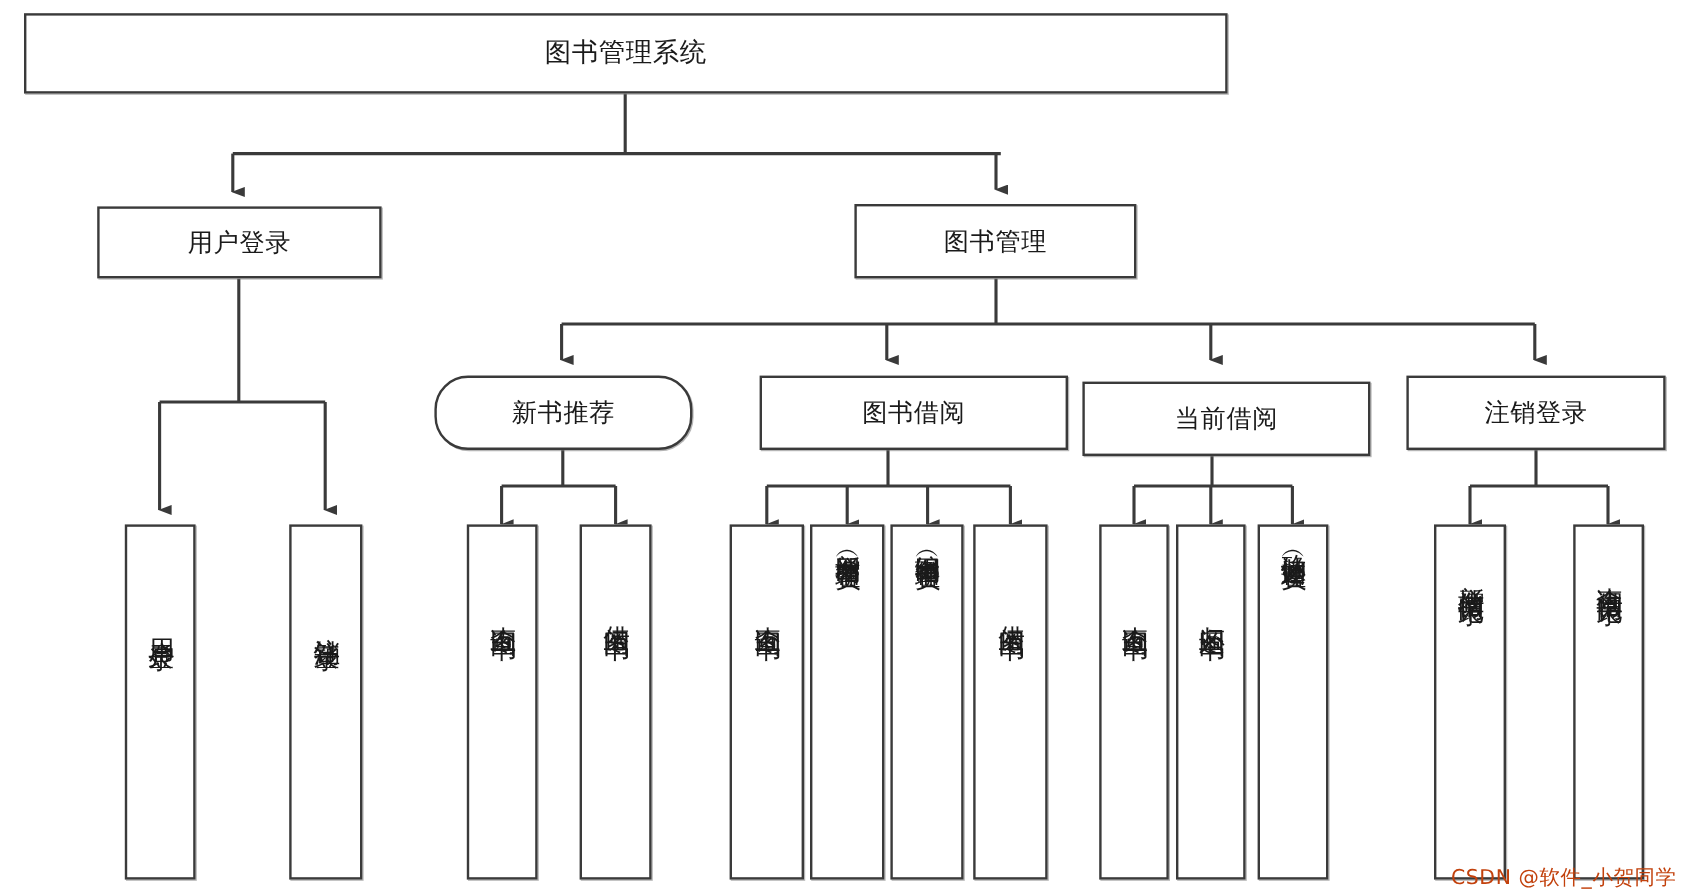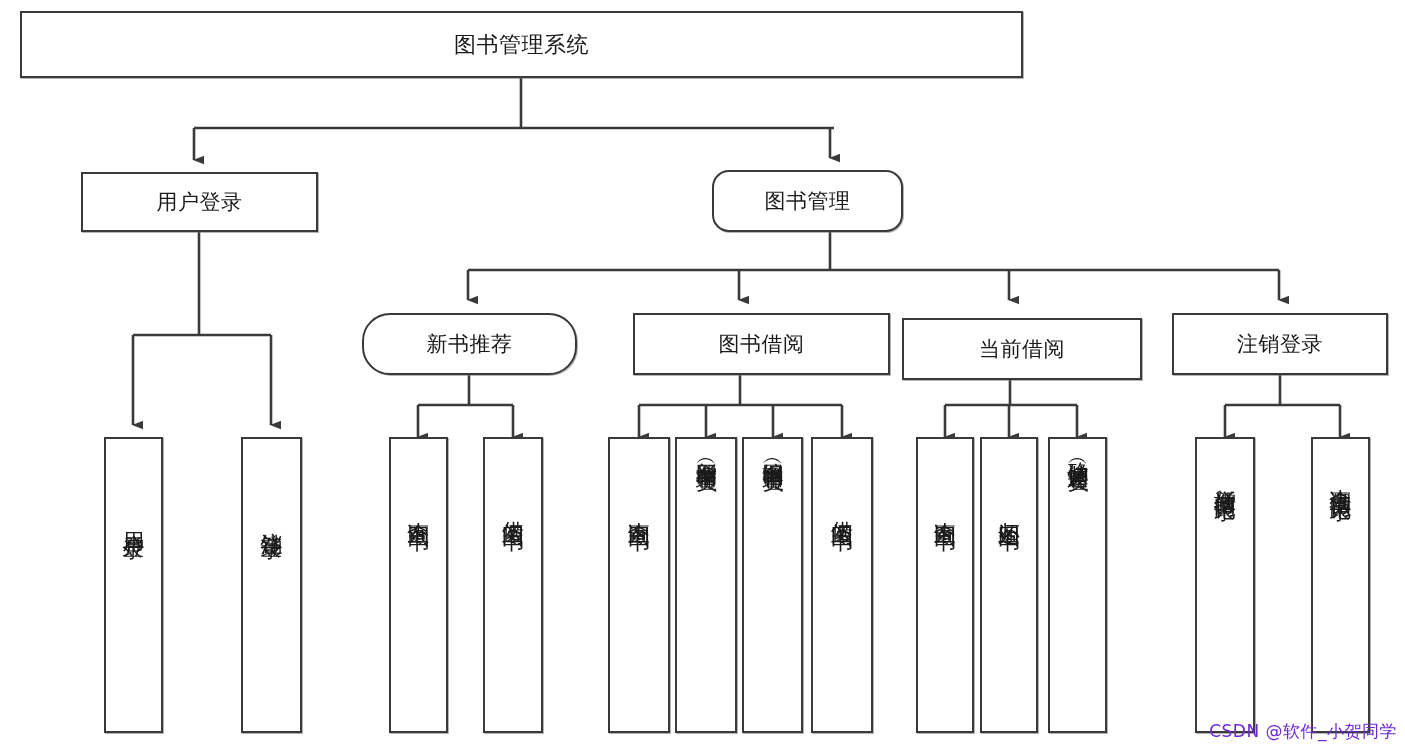--- a/index.html
+++ b/index.html
@@ -60,21 +60,21 @@
   }
   .node.v.tall .label {
     font-size: 21px;
     letter-spacing: 1.5px;
   }
   #watermark {
     position: absolute;
     right: 8px;
     bottom: 4px;
     font-size: 17px;
-    color: #6d28d9;
+    color: #c2410c;
     white-space: nowrap;
     letter-spacing: 0.5px;
   }
 </style>
 </head>
 <body>
 
 <div id="canvas">
 
   <svg id="connectors" viewBox="0 0 1405 747" xmlns="http://www.w3.org/2000/svg">
@@ -127,21 +127,21 @@
     </g>
   </svg>
 
   <div class="node root h" style="left:20px; top:11px; width:1003px; height:67px;">
     <span class="label">图书管理系统</span>
   </div>
 
   <div class="node h" style="left:81px; top:172px; width:237px; height:60px;">
     <span class="label">用户登录</span>
   </div>
-  <div class="node h" style="left:712px; top:170px; width:191px; height:62px;border-radius:17px;">
+  <div class="node h" style="left:712px; top:170px; width:235px; height:62px;">
     <span class="label">图书管理</span>
   </div>
 
   <div class="node h" style="left:362px; top:313px; width:215px; height:62px;border-radius:28px;">
     <span class="label">新书推荐</span>
   </div>
   <div class="node h" style="left:633px; top:313px; width:257px; height:62px;">
     <span class="label">图书借阅</span>
   </div>
   <div class="node h" style="left:902px; top:318px; width:240px; height:62px;">

